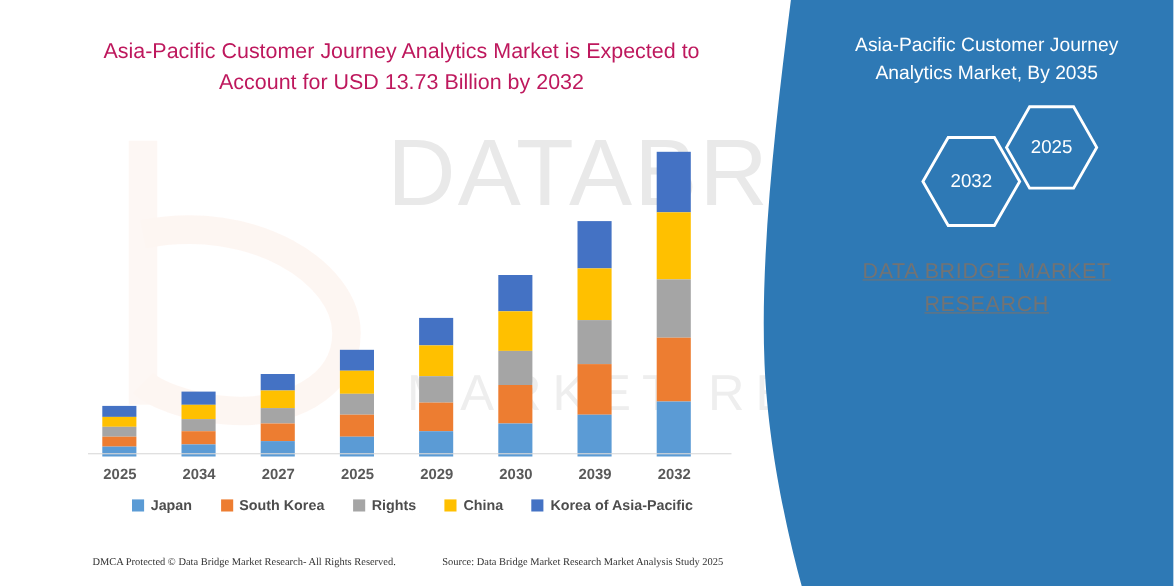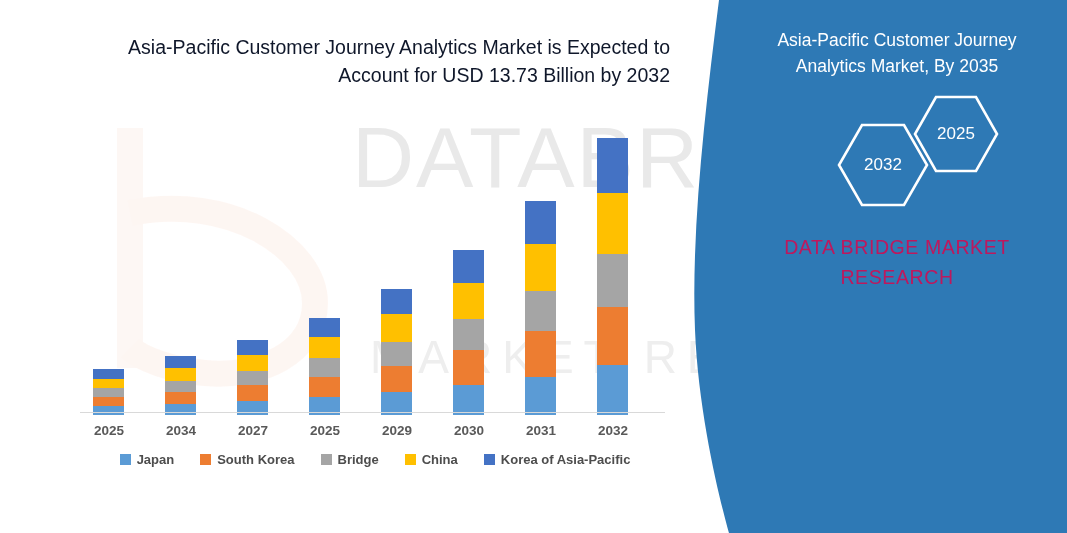--- a/index.html
+++ b/index.html
@@ -25,22 +25,22 @@
   .wm-data { left:352px; top:108px; font-size:86px; }
   .wm-research { left:370px; top:330px; font-size:46px; letter-spacing:10px; color:#eeeeee; }
   .wm-logo {
     position:absolute; left:110px; top:118px; width:220px; height:270px;
     opacity:.5;
   }
 
   
   .chart-title {
     position:absolute; left:60px; top:33px; width:610px;
-    text-align:right;
-    color:#0f172a;
+    text-align:center;
+    color:#be185d;
     font-size:19.5px;
     line-height:28px;
     font-weight:400;
   }
 
   .plot { position:absolute; left:80px; top:120px; width:590px; height:295px; }
   .axis-line { position:absolute; left:80px; top:412px; width:585px; height:1px; background:#d9d9d9; }
 
   .bar-group { position:absolute; bottom:0; width:31px; display:flex; flex-direction:column; }
   .seg { width:100%; }
@@ -86,22 +86,22 @@
   .hex { position:absolute; }
   .hex-label {
     position:absolute; width:100%; text-align:center;
     color:#fff; font-size:17px; top:50%; transform:translateY(-50%);
   }
   .hex-2025 { left:96px; top:0px;  width:86px; height:78px; }
   .hex-2032 { left:20px; top:28px; width:92px; height:84px; }
 
   .brand {
     position:absolute; left:50px; top:232px; width:320px;
-    text-align:center; color:#be185d;
-    font-size:19.5px; line-height:30px; letter-spacing:.6px;
+    text-align:center; color:#737373;
+    font-size:19.5px; line-height:30px; letter-spacing:.6px;text-decoration:underline;
   }
 </style>
 </head>
 <body>
 
 <div id="root">
 
   <div class="wm-layer">
     <svg class="wm-logo" viewBox="0 0 220 270">
       <path d="M20 10 L20 250" stroke="#fdf0ea" stroke-width="26" fill="none"></path>
@@ -172,47 +172,51 @@
       </div>
     </div>
   <div class="axis-line"></div>
   <div class="xlabels" id="xlabels">
       <div class="xlab" style="left: -7px;">2025</div>
       <div class="xlab" style="left: 65px;">2034</div>
       <div class="xlab" style="left: 137px;">2027</div>
       <div class="xlab" style="left: 209px;">2025</div>
       <div class="xlab" style="left: 281px;">2029</div>
       <div class="xlab" style="left: 353px;">2030</div>
-      <div class="xlab" style="left: 425px;">2031</div>
+      <div class="xlab" style="left: 425px;">2039</div>
       <div class="xlab" style="left: 497px;">2032</div>
     </div>
 
   <div class="legend" id="legend">
       <div class="leg-item">
         <span class="leg-swatch" style="background: rgb(91, 155, 213);"></span>
         <span class="leg-label">Japan</span>
       </div>
       <div class="leg-item">
         <span class="leg-swatch" style="background: rgb(237, 125, 49);"></span>
         <span class="leg-label">South Korea</span>
       </div>
       <div class="leg-item">
         <span class="leg-swatch" style="background: rgb(165, 165, 165);"></span>
-        <span class="leg-label">Bridge</span>
+        <span class="leg-label">Rights</span>
       </div>
       <div class="leg-item">
         <span class="leg-swatch" style="background: rgb(255, 192, 0);"></span>
         <span class="leg-label">China</span>
       </div>
       <div class="leg-item">
         <span class="leg-swatch" style="background: rgb(68, 114, 196);"></span>
         <span class="leg-label">Korea of Asia-Pacific</span>
       </div>
     </div>
 
+  <div class="footer">
+    <div class="foot-txt foot-left">DMCA Protected © Data Bridge Market Research-  All Rights Reserved.</div>
+    <div class="foot-txt foot-right">Source: Data Bridge Market Research  Market Analysis Study 2025</div>
+  </div>
 
   <div class="panel">
     <svg viewBox="0 0 380 533" preserveAspectRatio="none">
       <path d="M32 0 L380 0 L380 533 L42 533 C42 533 12 430 8 330 C4 232 18 110 32 0 Z" fill="#2E79B5"></path>
     </svg>
     <div class="panel-inner">
       <div class="panel-title">Asia-Pacific Customer Journey Analytics Market, By 2035</div>
 
       <div class="hexes">
         <div class="hex hex-2025">

